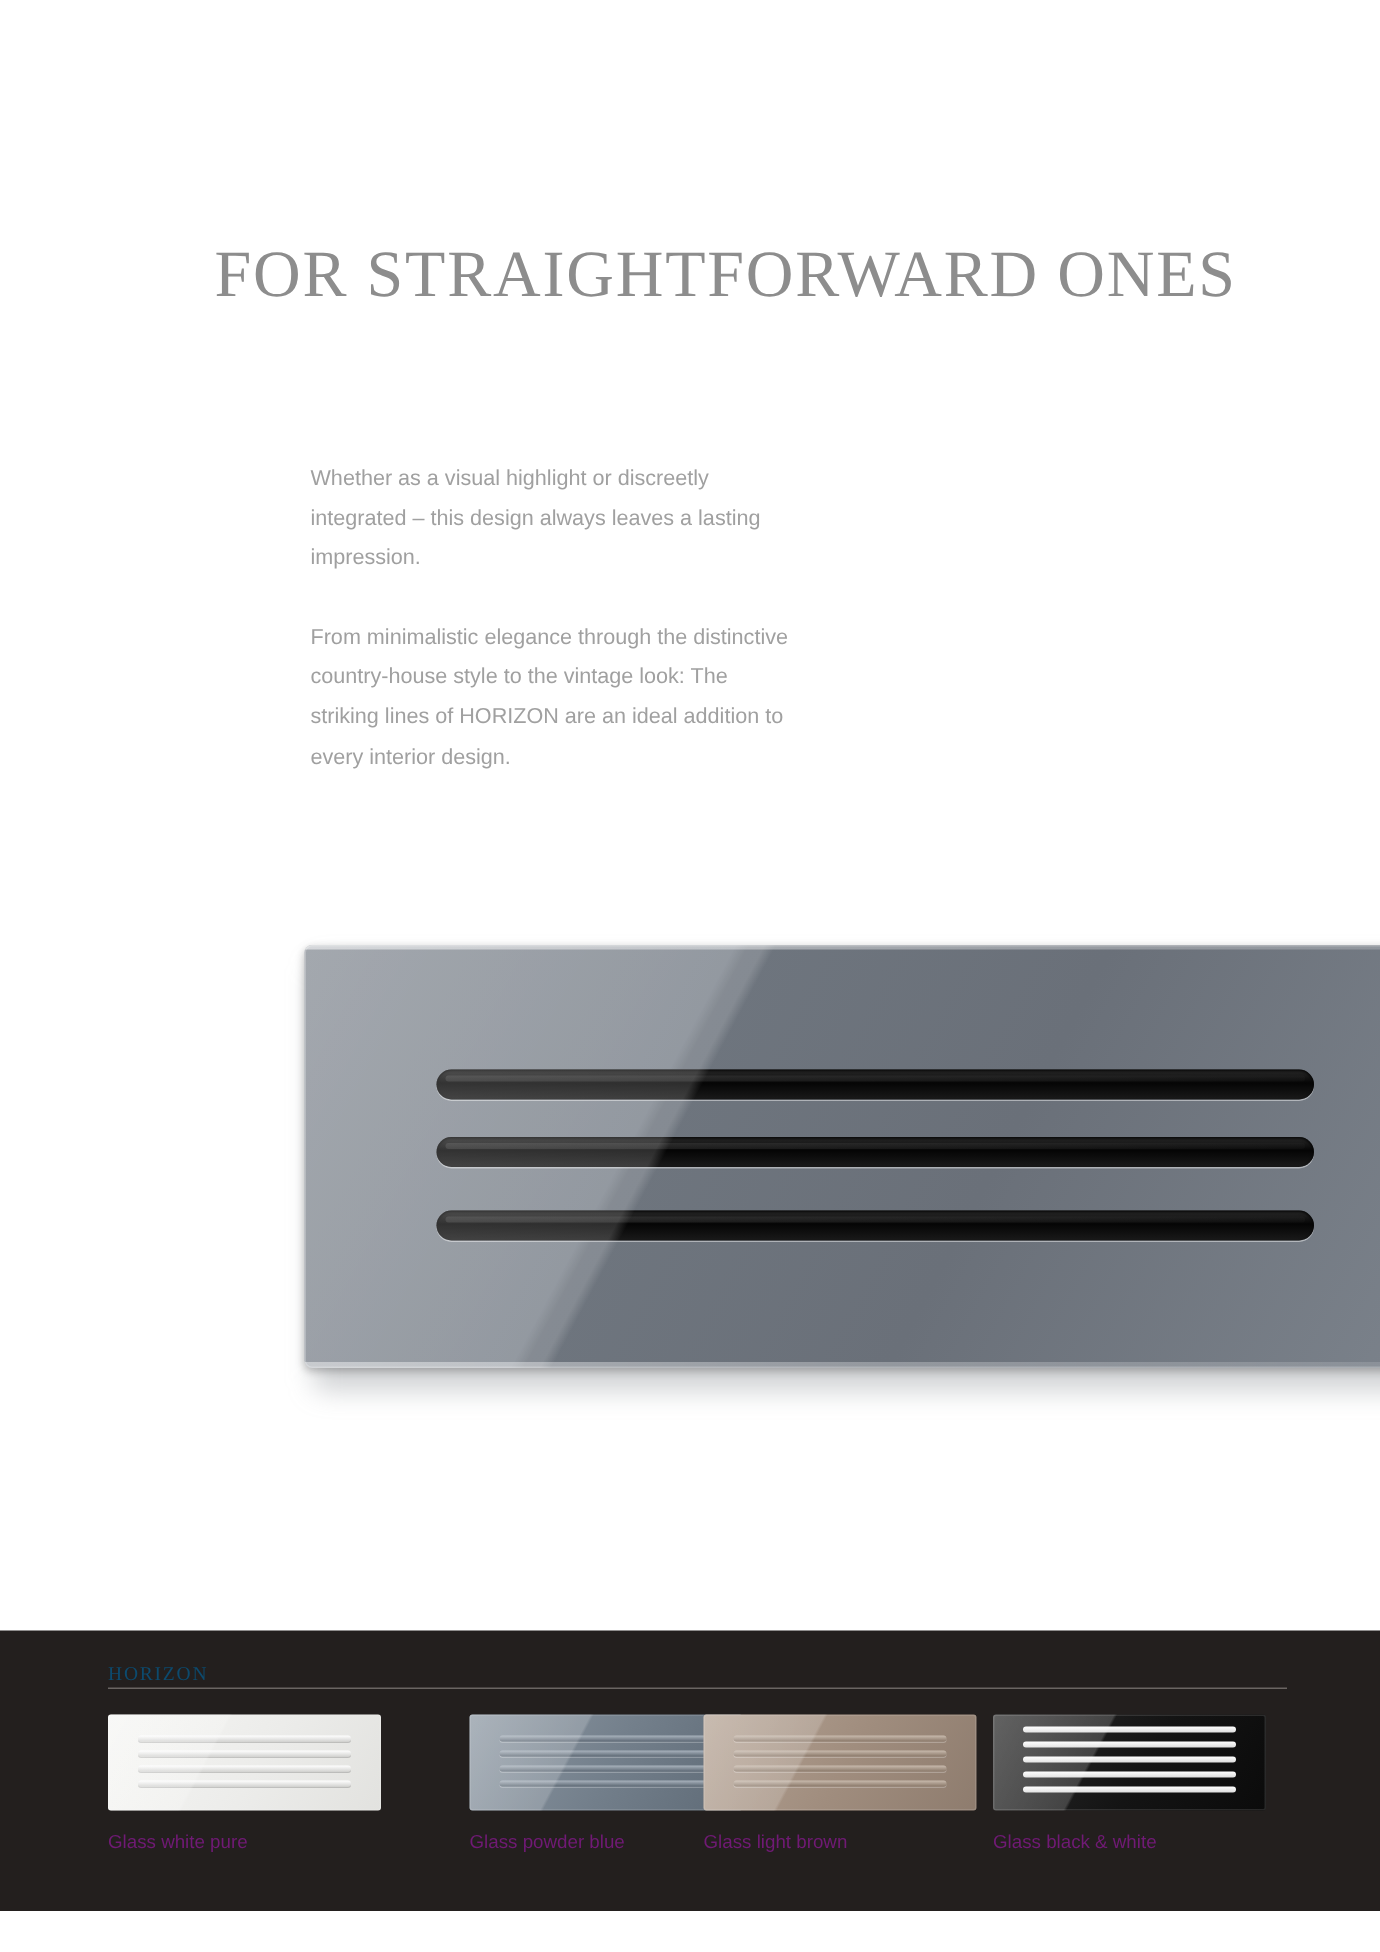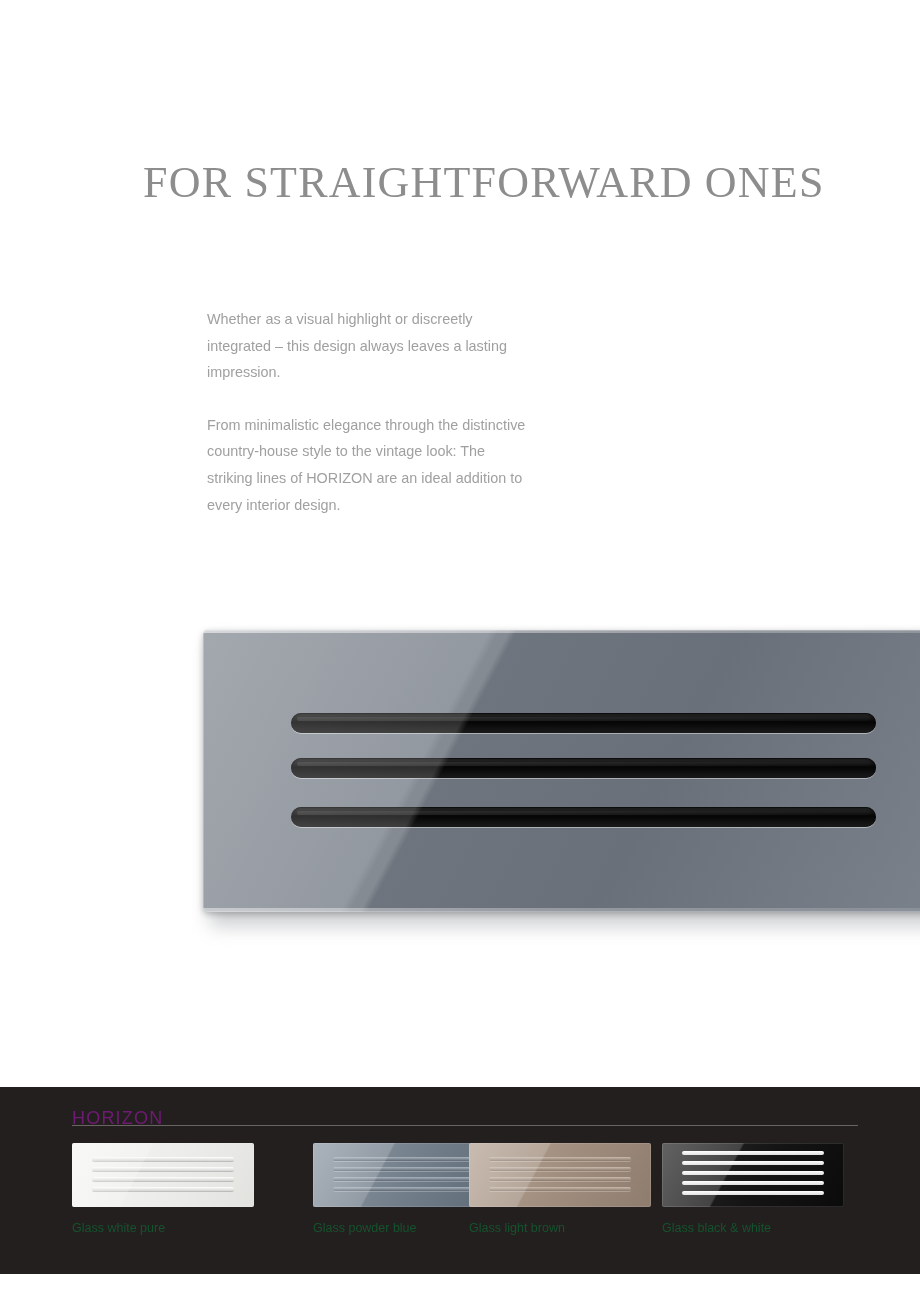--- a/index.html
+++ b/index.html
@@ -129,23 +129,24 @@
     left: 0;
     top: 1087px;
     width: 920px;
     height: 187px;
     background: #231f1e;
   }
   .variants-title {
     position: absolute;
     left: 72px;
     top: 1108px;
-    font-size: 18px;
+    font-size: 13px;
     letter-spacing: 1.2px;
-    color: #701a75;
+    color: #0c4a6e;
+    font-family: Liberation Serif, serif;
   }
   .variants-rule {
     position: absolute;
     left: 72px;
     top: 1125px;
     width: 786px;
     height: 1px;
     background: #6a6562;
   }
 
@@ -172,21 +173,21 @@
   .swatch .tile .tgloss {
     position: absolute;
     left: -20px; top: -30px;
     width: 150px; height: 140px;
     background: linear-gradient(118deg, rgba(255,255,255,0.30) 0%, rgba(255,255,255,0.18) 52%, rgba(255,255,255,0) 53%);
     pointer-events: none;
   }
   .swatch .label {
     margin-top: 14px;
     font-size: 12.5px;
-    color: #14532d;
+    color: #701a75;
     white-space: nowrap;
   }
   .tline {
     position: absolute;
     left: 20px;
     width: 142px;
     height: 4px;
     border-radius: 2px;
   }
 

